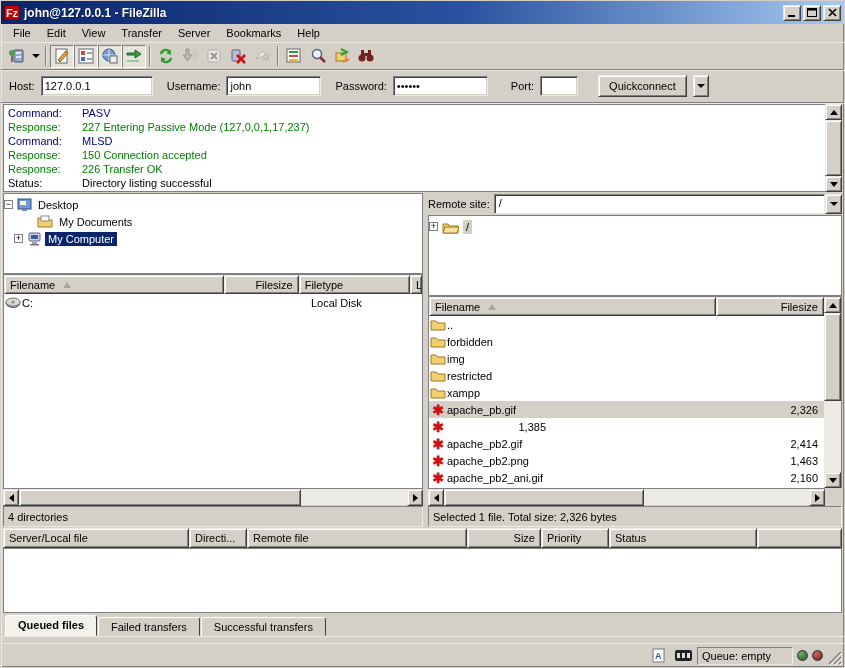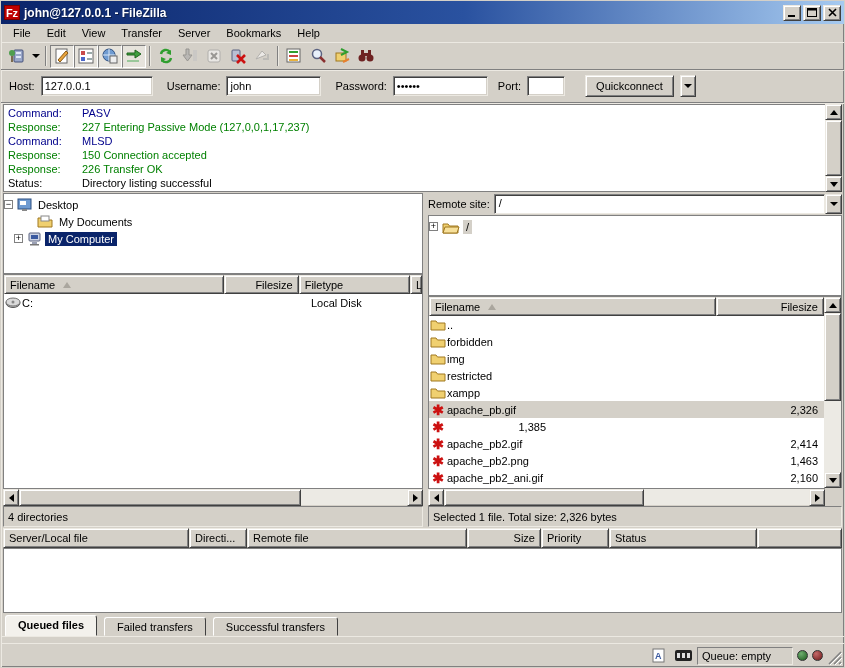--- a/index.html
+++ b/index.html
@@ -96,21 +96,21 @@
   .frow { display:flex; align-items:center; height:17px; white-space:nowrap; }
   .frow .fic { width:18px; flex:0 0 18px; display:flex; justify-content:center; }
   .frow.selected { background:#d4d0c8; }
   .cell-name { flex:1; overflow:hidden; }
   .cell-size { text-align:right; padding-right:6px; }
   .panel-status { height:21px; flex:0 0 21px; display:flex; align-items:center; padding:0 4px; border:1px solid; border-color:#808080 #ece9e2 #ece9e2 #808080; margin-top:1px; background:#d4d0c8; }
 
   
   .queue-header { height:20px; flex:0 0 20px; display:flex; margin:1px 2px 0 2px; }
   .queue-body { flex:1; margin:0 2px; background:#fff; border:1px solid #808080; }
-  .tabs { height:24px; flex:0 0 24px; display:flex; align-items:flex-end; padding:2px 4px 0 4px; gap:7px; border-bottom:1px solid #ece9e2; }
+  .tabs { height:24px; flex:0 0 24px; display:flex; align-items:flex-end; padding:2px 4px 0 4px; gap:1px; border-bottom:1px solid #ece9e2; }
   .tab { height:19px; padding:3px 12px 2px 12px; background:#d4d0c8; border:1px solid; border-color:#fff #404040 #d4d0c8 #fff; border-radius:3px 3px 0 0; }
   .tab.active { background:#f3f1ec; font-weight:bold; height:21px; border-bottom-color:#f3f1ec; }
 
   .gap { flex:0 0 6px; }
 
   
   .statusbar { height:24px; flex:0 0 24px; display:flex; align-items:center; padding:2px 2px; gap:4px; border-top:1px solid #ece9e2; }
   .sb-fill { flex:1; }
   .sb-icon { width:20px; height:18px; display:flex; align-items:center; justify-content:center; }
   .sb-panel { width:96px; height:18px; display:flex; align-items:center; padding:0 4px; border:1px solid; border-color:#808080 #ece9e2 #ece9e2 #808080; background:#d4d0c8; }
@@ -263,21 +263,21 @@
     </span>
   </div>
 
   <div class="quickbar">
     <label>Host:</label>
     <input class="qinput sunken" style="width: 112px;" value="127.0.0.1">
     <label style="margin-left:8px">Username:</label>
     <input class="qinput sunken" style="width: 95px;" value="john">
     <label style="margin-left:8px">Password:</label>
     <input class="qinput sunken" style="width: 95px;" value="••••••">
-    <label style="margin-left:4px">Port:</label>
+    <label style="margin-left:17px">Port:</label>
     <input class="qinput sunken" style="width: 38px;" value="">
     <button class="qc-btn raised" style="margin-left:14px">Quickconnect</button>
     <span class="qc-drop raised">
         <span class="arrow-down"></span>
       </span>
   </div>
 
   <div class="logpane">
     <div class="logbox">
       <div class="logline c-command">

